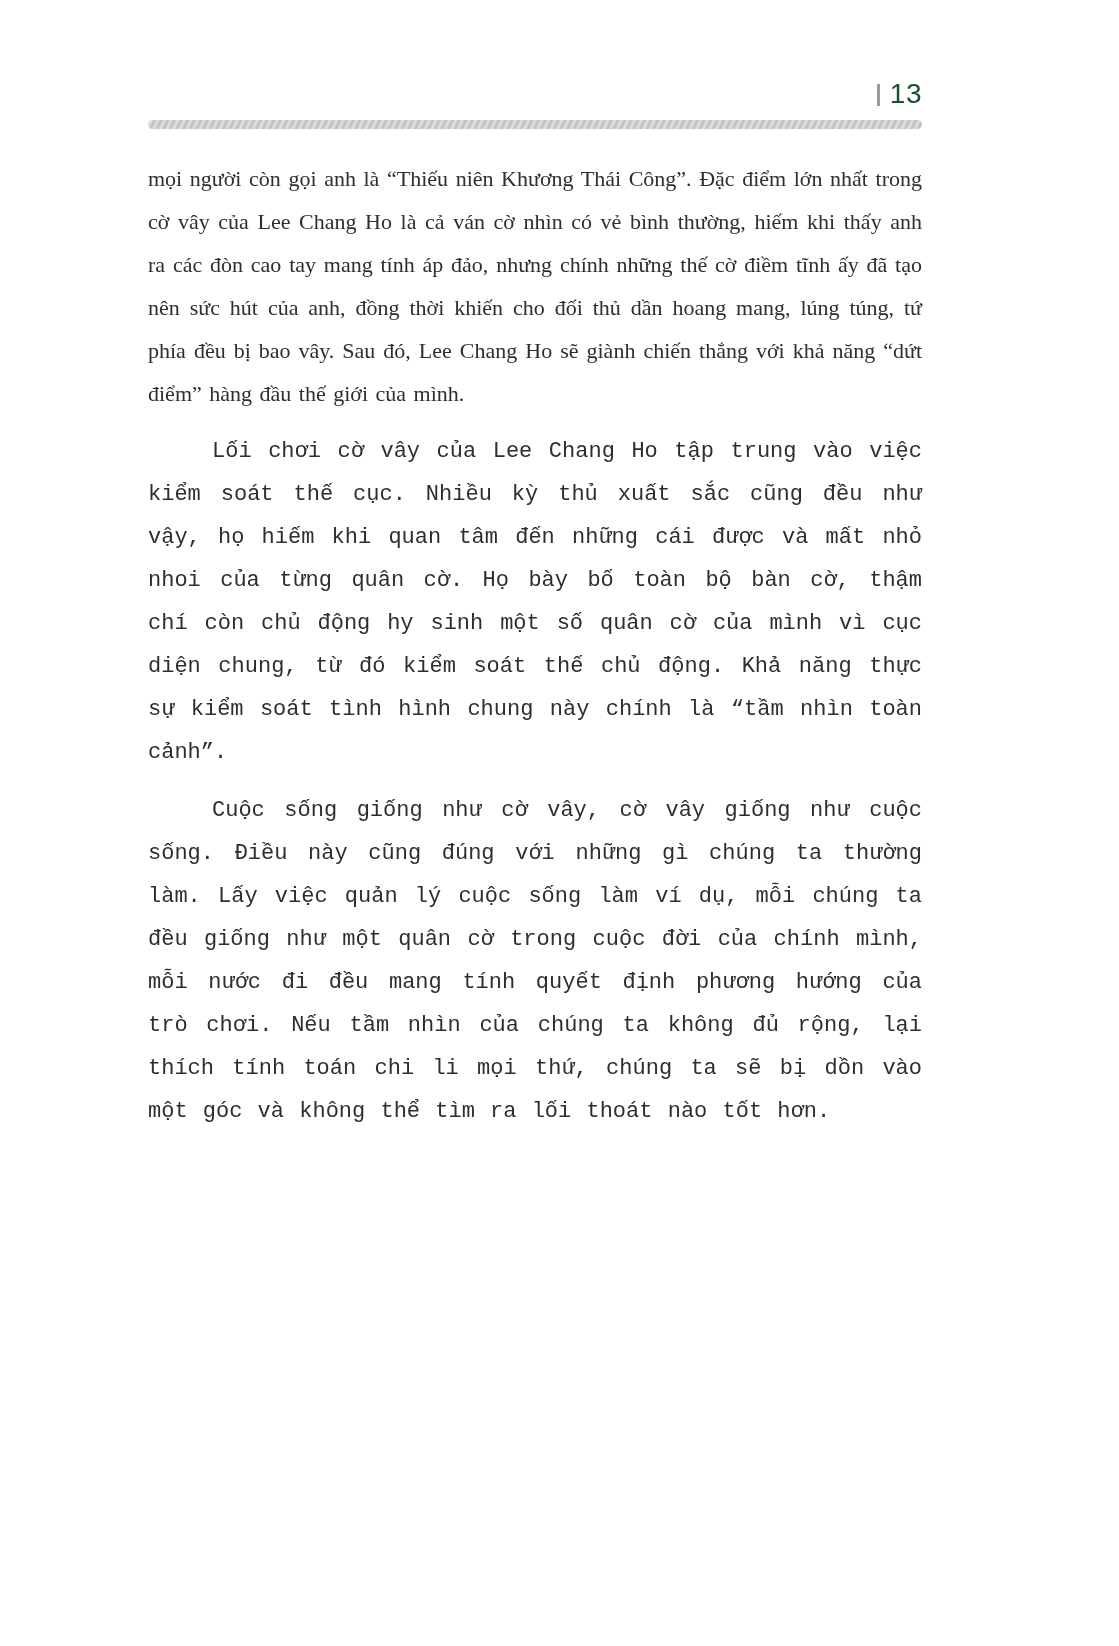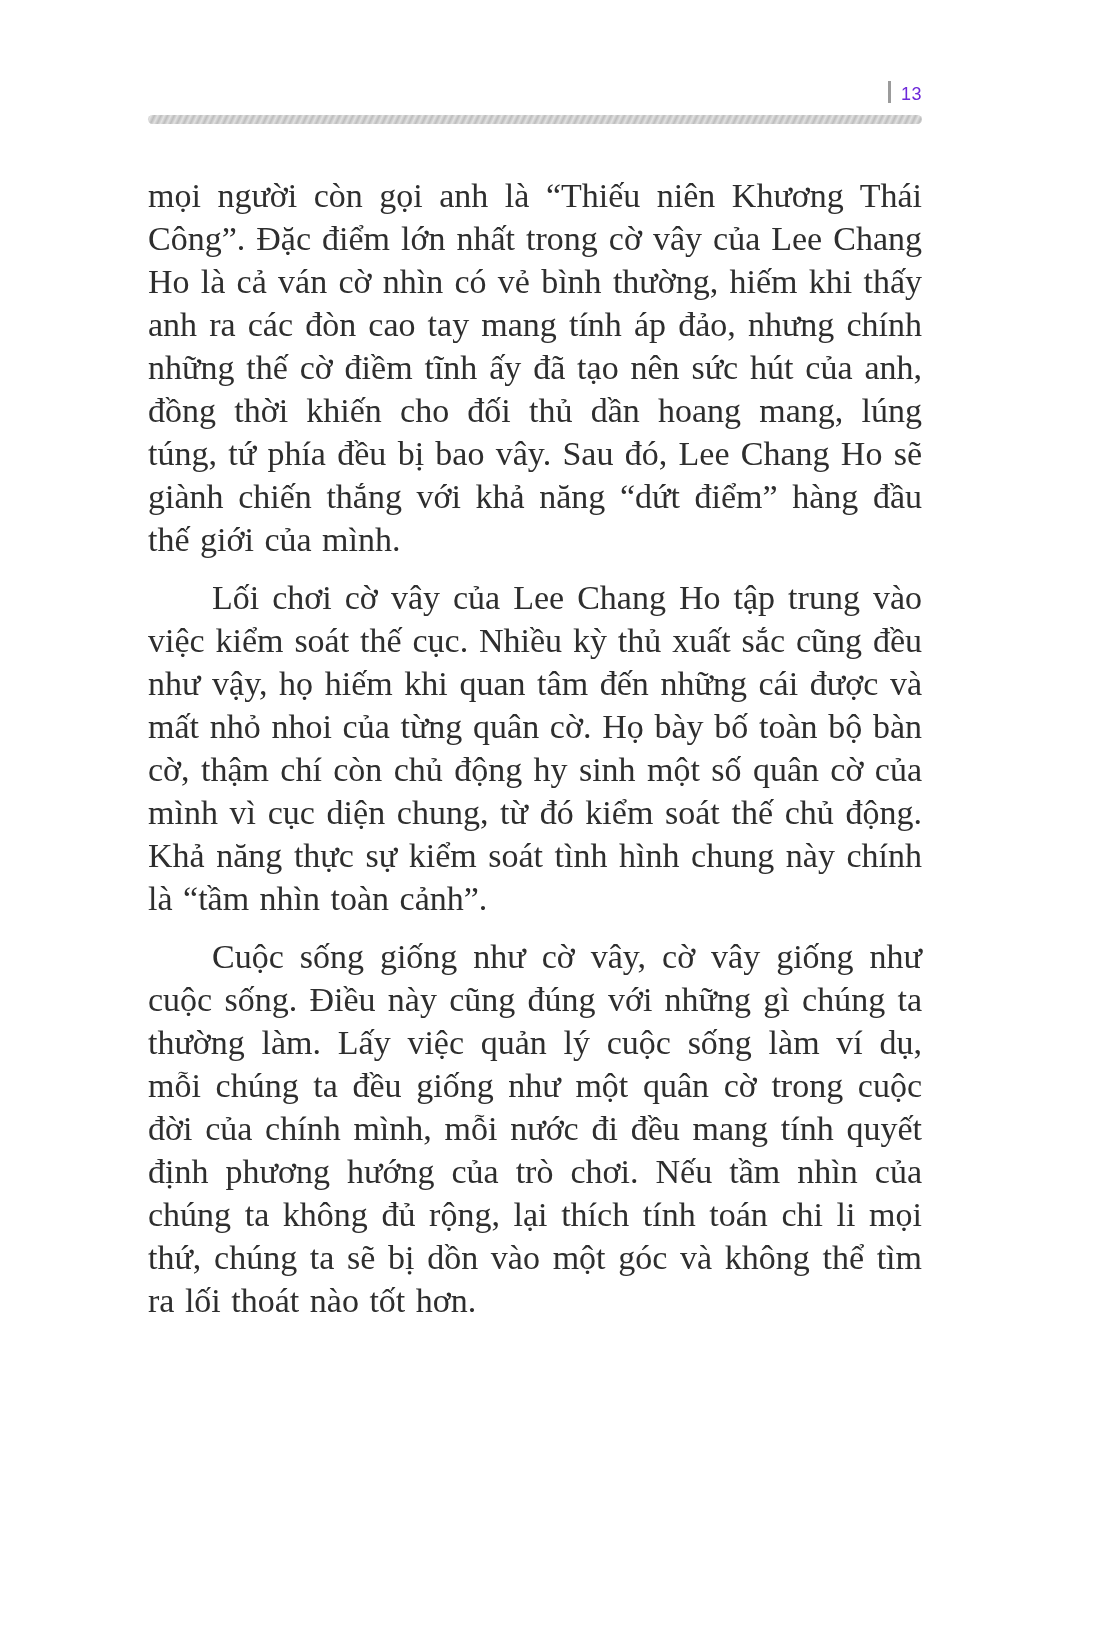--- a/index.html
+++ b/index.html
@@ -26,48 +26,49 @@
     font-family: "Liberation Sans", sans-serif;
   }
   .page-number-sep {
     display: inline-block;
     width: 3px;
     height: 22px;
     background: #9b9b9b;
     transform: translateY(3px);
   }
   .page-number {
-    font-size: 18px;
-    color: #6d28d9;
+    font-size: 28px;
+    color: #14532d;
     letter-spacing: 0.5px;
   }
   .divider {
     margin-top: 10px;
     height: 9px;
     border-radius: 5px;
     background: repeating-linear-gradient(
       115deg,
       #bdbdbd 0px,
       #e2e2e2 3px,
       #bdbdbd 6px
     );
   }
   .body-text {
-    margin-top: 50px;
+    margin-top: 28px;
     color: #2e2e2e;
-    font-size: 34px;
+    font-size: 22px;
     line-height: 43px;
     text-align: justify;
   }
   .body-text p {
     margin-bottom: 15px;
     word-spacing: 2px;
   }
   .body-text p.indented {
     text-indent: 64px;
+    font-family: Liberation Mono, monospace;
   }
 </style>
 </head>
 <body>
 
 <div class="page">
 
   <div class="page-header">
     <span class="page-number-sep"></span>
     <span class="page-number">13</span>

